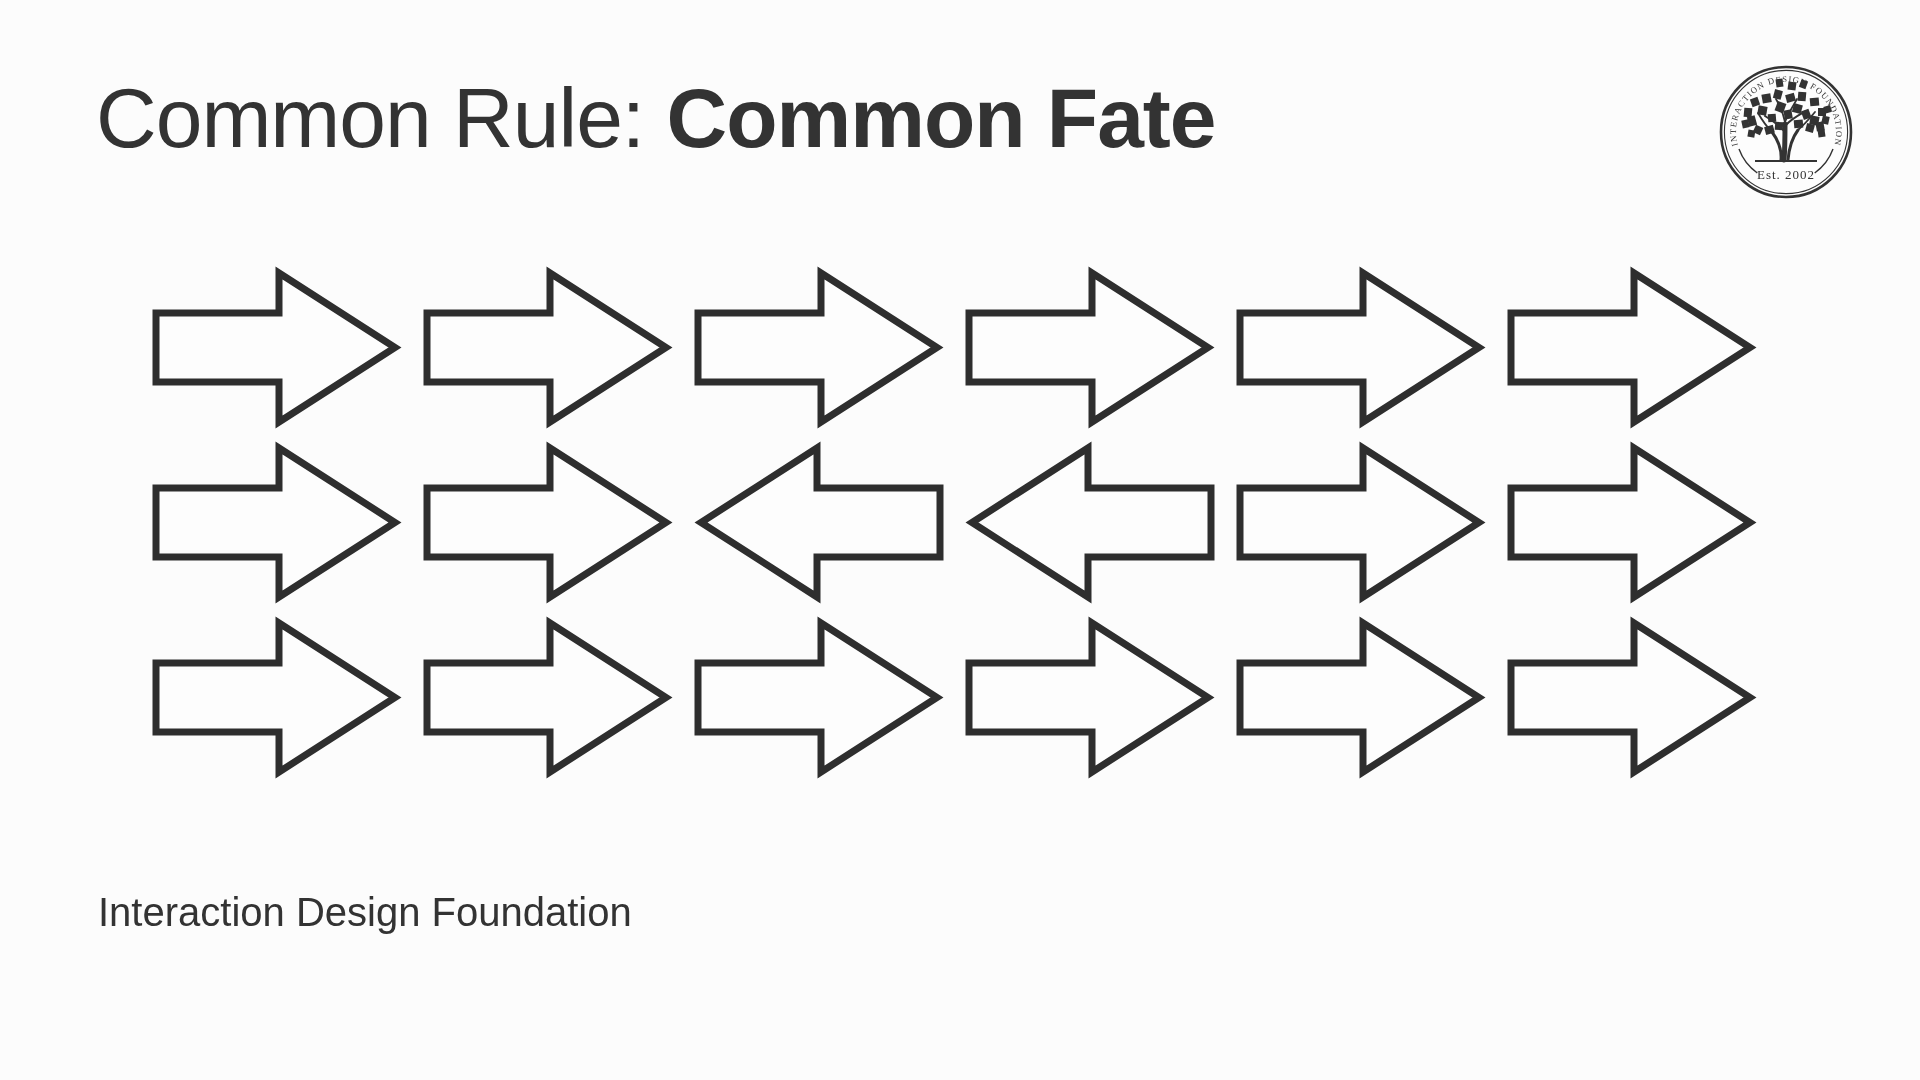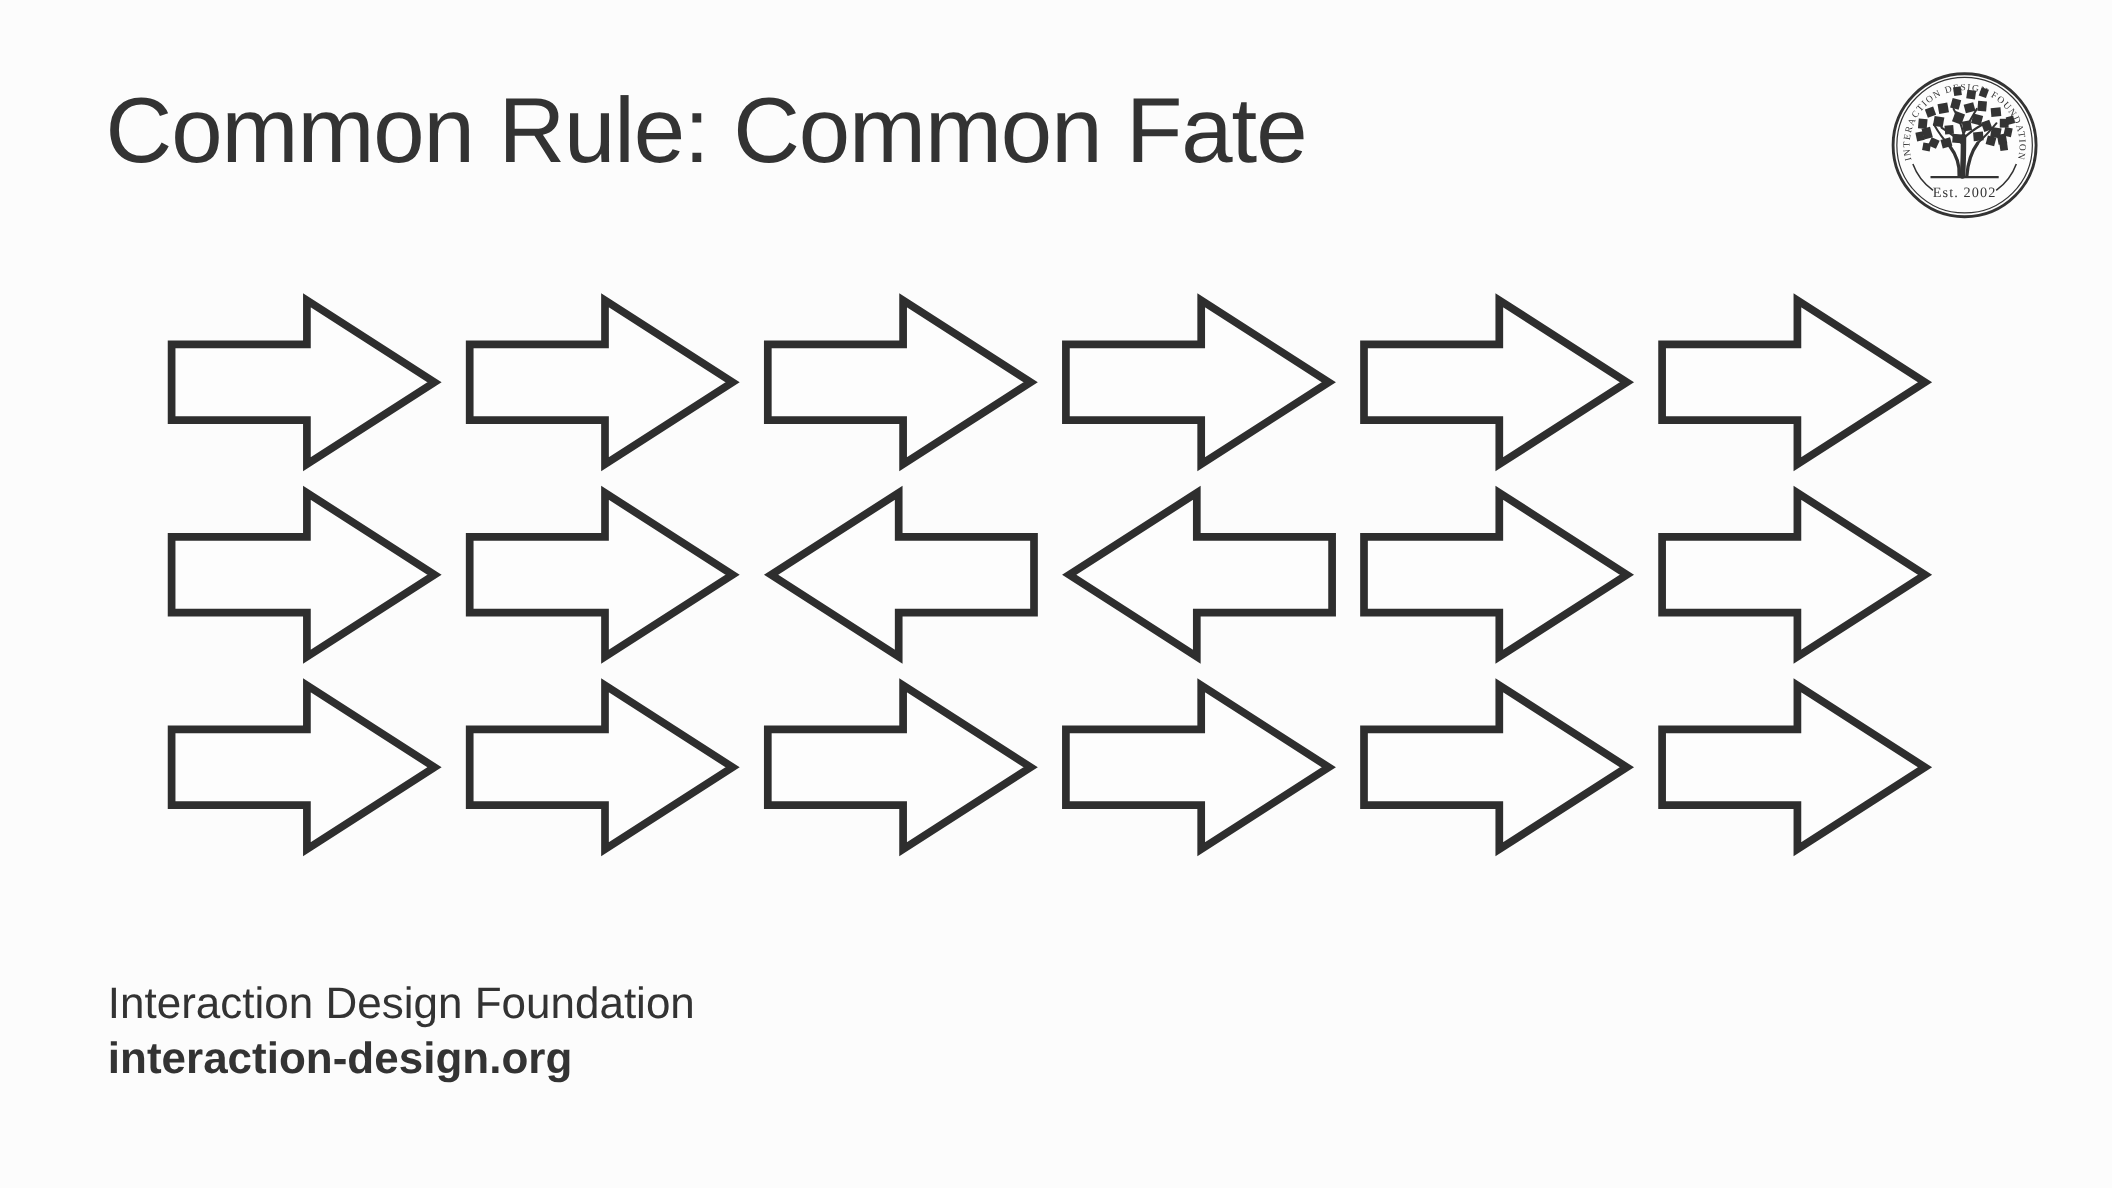--- a/index.html
+++ b/index.html
@@ -15,21 +15,21 @@
   .title {
     position: absolute;
     left: 96px;
     top: 76px;
     font-size: 84px;
     line-height: 1;
     font-weight: 400;
     letter-spacing: -1px;
     white-space: nowrap;
   }
-  .title .bold { font-weight: 400; }
+  .title .bold { font-weight: 700; }
 
   
   .logo {
     position: absolute;
     left: 1718px;
     top: 64px;
     width: 136px;
     height: 136px;
   }
   .logo svg { width: 100%; height: 100%; display: block; }
@@ -219,14 +219,13 @@
     </div>
     <div class="arrow-cell">
       <svg viewBox="0 0 250 157" xmlns="http://www.w3.org/2000/svg">
         <polygon points="4,44 127,44 127,4 243,78.5 127,153 127,113 4,113" stroke="#2e2e2e"></polygon>
       </svg>
     </div>
   </div>
 
 <div class="footer">
   <div>Interaction Design Foundation</div>
-  <div class="site">interaction-design.org</div>
 </div>
 
 </body></html>

